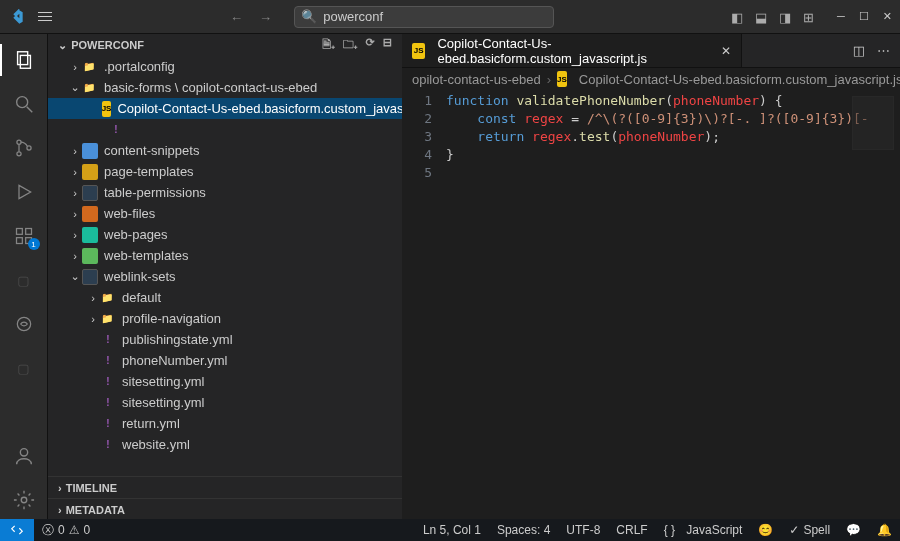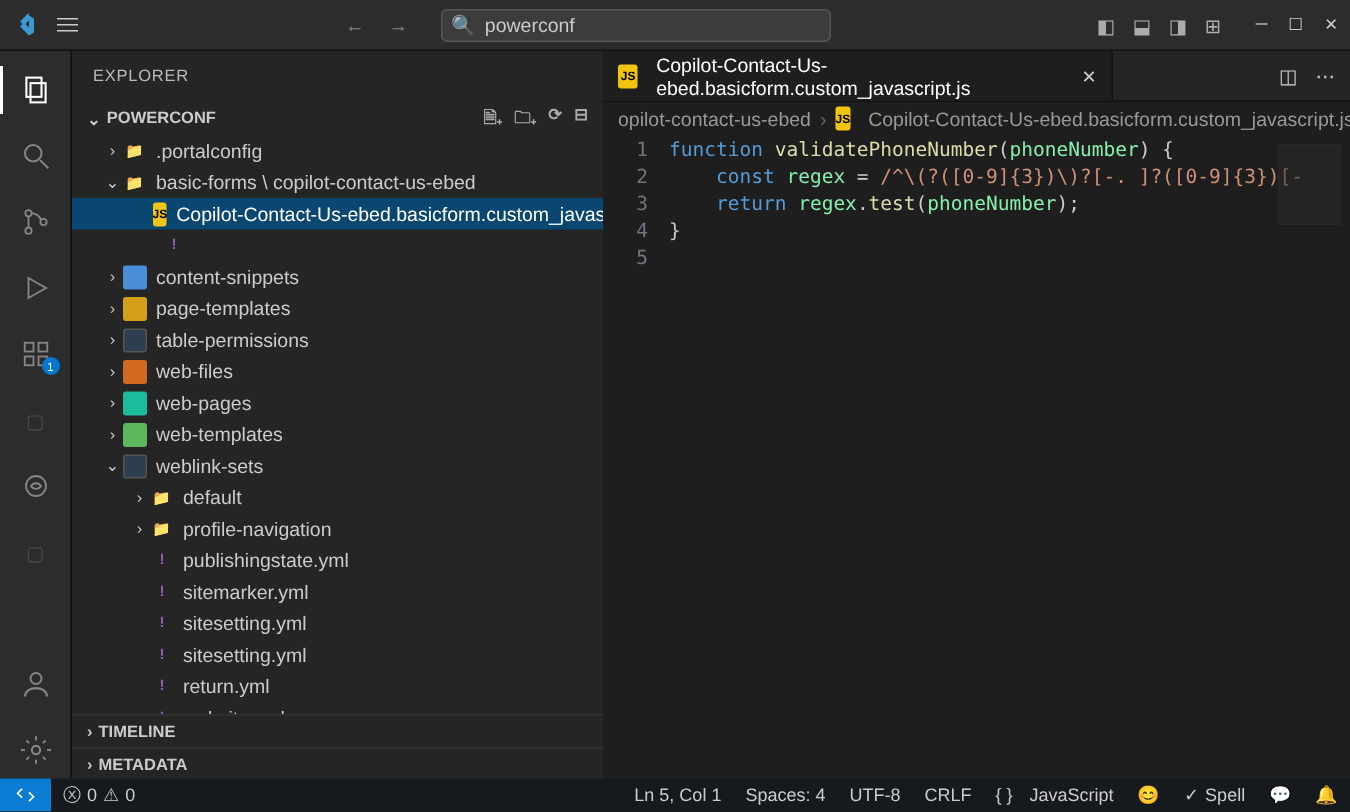--- a/index.html
+++ b/index.html
@@ -54,21 +54,21 @@
   .tab{display:flex;align-items:center;padding:0 10px;background:#1e1e1e;border-right:1px solid #111;color:#fff;gap:6px;max-width:340px;}
   .tab .x{margin-left:6px;font-size:12px;color:#ccc;cursor:pointer;}
   .tabbar .tright{margin-left:auto;display:flex;align-items:center;gap:12px;padding:0 10px;color:#ccc;}
   .crumbs{height:22px;display:flex;align-items:center;padding:0 10px;color:#999;gap:6px;overflow:hidden;white-space:nowrap;}
   .crumbs .sep{color:#666;}
   .code{flex:1;display:flex;font-family:Consolas,monospace;font-size:13px;line-height:18px;padding-top:2px;overflow:hidden;}
   .gutter{width:44px;text-align:right;padding-right:14px;color:#6e7681;}
   .codebody{flex:1;white-space:pre;color:#ccc;}
   .kw{color:#569cd6;}
   .fn{color:#dcdcaa;}
-  .prm{color:#86efac;}
+  .prm{color:#ef4444;}
   .str{color:#ce9178;}
   .minimap{position:absolute;right:6px;top:96px;width:42px;height:54px;background:#2a2a2a;opacity:.5;border:1px solid #333;}
 
   .statusbar{position:absolute;bottom:0;left:0;right:0;height:22px;background:#16191d;display:flex;align-items:center;font-size:12px;color:#ccc;}
   .statusbar .remote{width:34px;height:22px;background:#0a7cd4;display:flex;align-items:center;justify-content:center;}
   .statusbar .sitem{padding:0 8px;display:flex;align-items:center;gap:4px;}
   .statusbar .rzone{margin-left:auto;display:flex;}
   svg{display:block;}
 </style>
 </head>
@@ -158,21 +158,20 @@
       </div>
     <div class="aitem">
         <svg width="22" height="22" viewBox="0 0 24 24" fill="none" stroke="currentColor" stroke-width="1.5">
           <circle cx="12" cy="12" r="3"></circle>
           <path d="M12 2v3M12 19v3M4 12H1M23 12h-3M5 5l2 2M17 17l2 2M5 19l2-2M17 7l2-2"></path>
         </svg>
       </div>
   </div>
 
   <div class="sidebar">
-    <div class="hdr">EXPLORER</div>
     <div class="root">
       <span class="chev">⌄</span>
       <span>POWERCONF</span>
       <div class="rtools">
         <span>🗎₊</span>
         <span>🗀₊</span>
         <span>⟳</span>
         <span>⊟</span>
       </div>
     </div>
@@ -242,21 +241,21 @@
           <span>profile-navigation</span>
         </div>
       <div class="trow" style="padding-left:40px">
           <span class="chev none">·</span>
           <span class="fico yml">!</span>
           <span>publishingstate.yml</span>
         </div>
       <div class="trow" style="padding-left:40px">
           <span class="chev none">·</span>
           <span class="fico yml">!</span>
-          <span>sitemarker.yml</span>
+          <span>phoneNumber.yml</span>
         </div>
       <div class="trow" style="padding-left:40px">
           <span class="chev none">·</span>
           <span class="fico yml">!</span>
           <span>sitesetting.yml</span>
         </div>
       <div class="trow" style="padding-left:40px">
           <span class="chev none">·</span>
           <span class="fico yml">!</span>
           <span>sitesetting.yml</span>

